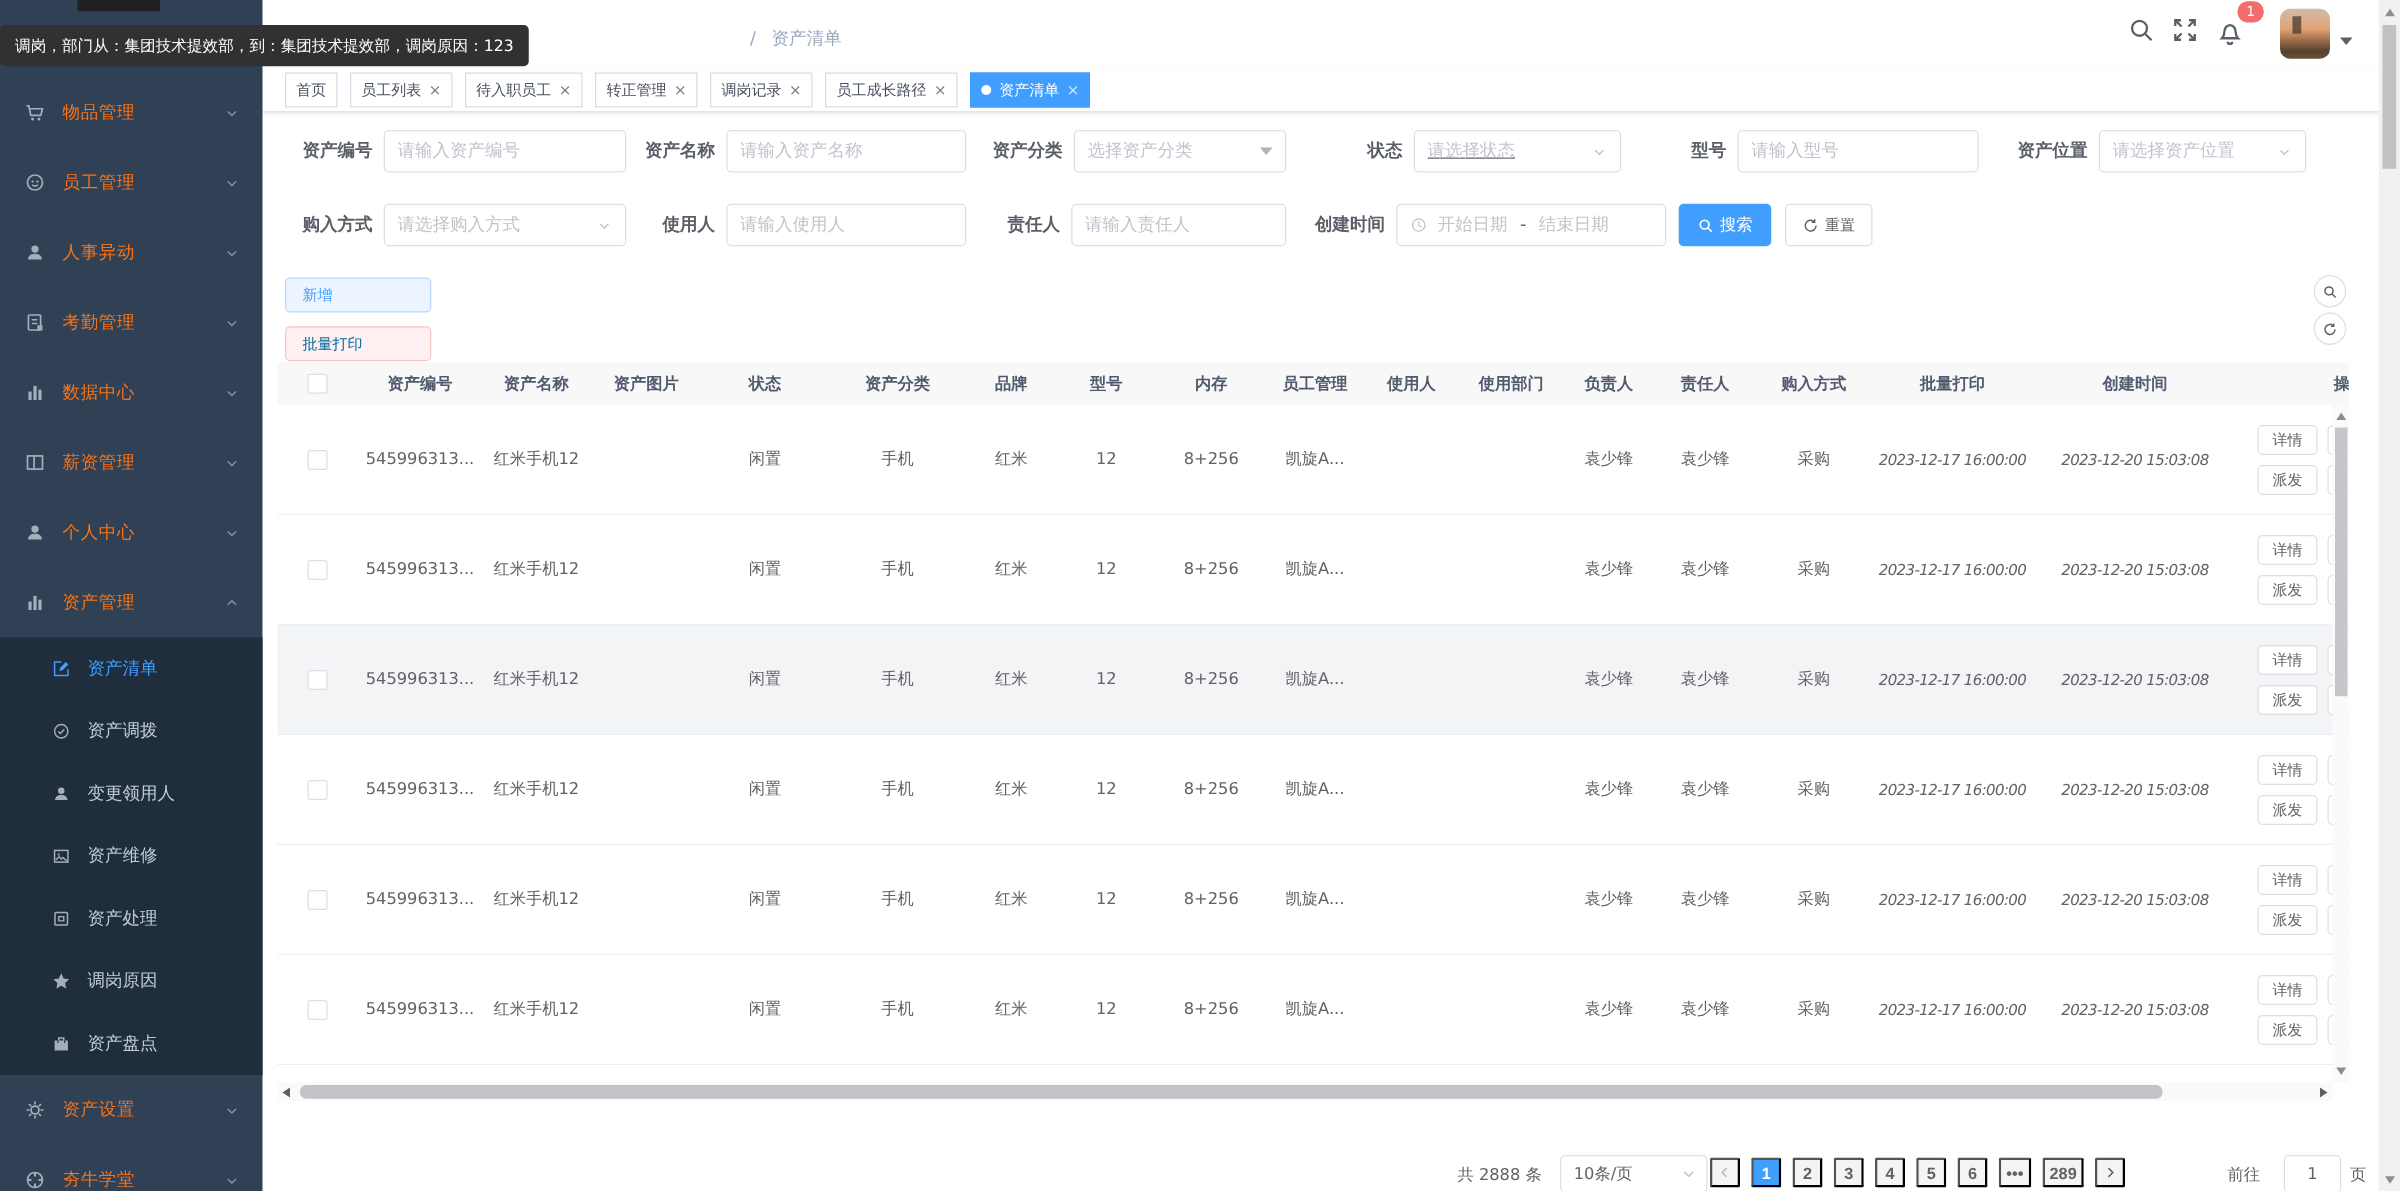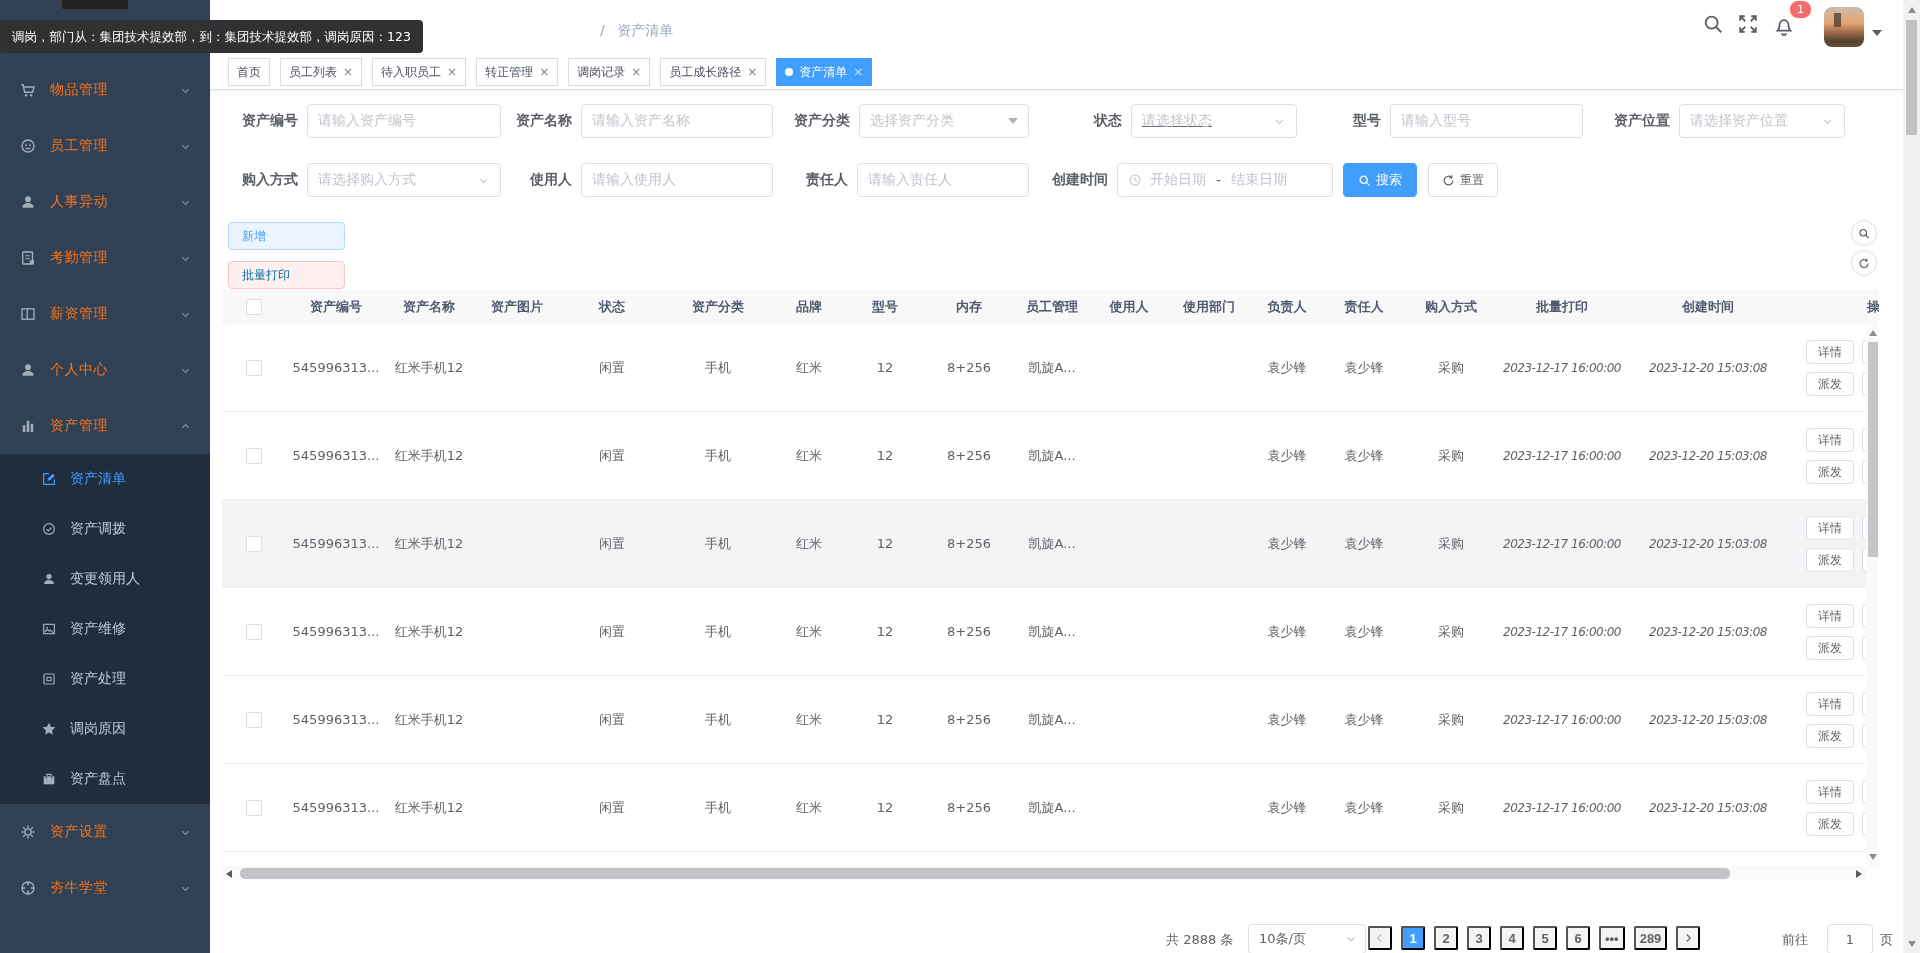--- a/index.html
+++ b/index.html
@@ -180,20 +180,35 @@
         </div>
         <div class="s-item">
           <span class="s-ico" style="display: flex;">
             <svg viewBox="0 0 24 24" width="18" height="18">
               <rect x="5" y="4" width="13" height="16" rx="1" fill="none" stroke="currentColor" stroke-width="1.8"></rect>
               <path d="M8.5 9h6M8.5 13h6" stroke="currentColor" stroke-width="1.6"></path>
               <rect x="14.5" y="15" width="5.5" height="5.5" fill="currentColor"></rect>
             </svg>
           </span>
           <span class="s-label">考勤管理</span>
+          <span class="s-chev" style="display: flex;">
+            <svg viewBox="0 0 24 24" width="13" height="13">
+              <path d="M6 9.5l6 6 6-6" fill="none" stroke="currentColor" stroke-width="2"></path>
+            </svg>
+          </span>
+        </div>
+        <div class="s-item">
+          <span class="s-ico" style="display: flex;">
+            <svg viewBox="0 0 24 24" width="18" height="18">
+              <rect x="5" y="11" width="3.4" height="9" fill="currentColor"></rect>
+              <rect x="10.3" y="5" width="3.4" height="15" fill="currentColor"></rect>
+              <rect x="15.6" y="9" width="3.4" height="11" fill="currentColor"></rect>
+            </svg>
+          </span>
+          <span class="s-label">数据中心</span>
           <span class="s-chev" style="display: flex;">
             <svg viewBox="0 0 24 24" width="13" height="13">
               <path d="M6 9.5l6 6 6-6" fill="none" stroke="currentColor" stroke-width="2"></path>
             </svg>
           </span>
         </div>
         <div class="s-item">
           <span class="s-ico" style="display: flex;">
             <svg viewBox="0 0 24 24" width="18" height="18">
               <rect x="4" y="5" width="16" height="14" fill="none" stroke="currentColor" stroke-width="1.8"></rect>

